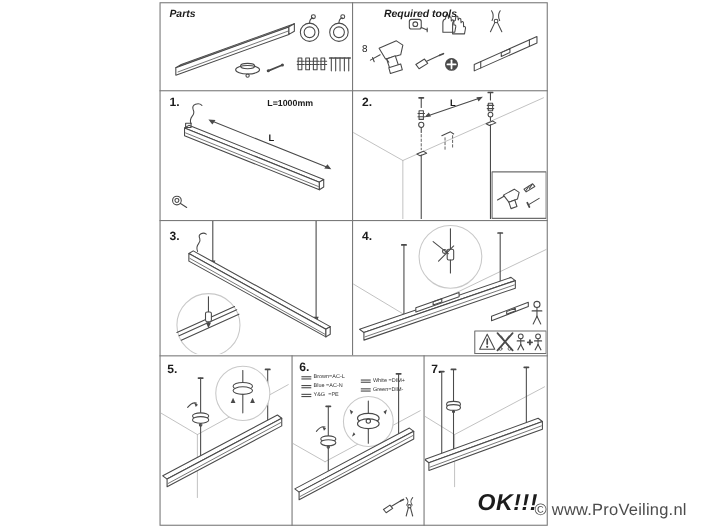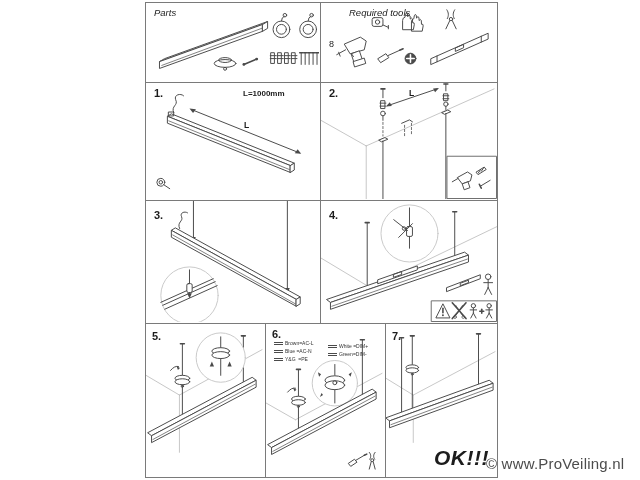--- a/index.html
+++ b/index.html
@@ -20,21 +20,21 @@
   .art .dark { fill:#4a4a4a; stroke:#4a4a4a; }
   .art .thin { stroke-width:0.7; }
   .art .thick { stroke-width:1.6; }
   .art .dash { stroke-dasharray:2.2,2; stroke-width:0.8; }
   .art .faint { stroke:#b8b8b8; stroke-width:0.8; }
   .art .circle-detail { stroke:#c9c9c9; fill:#ffffff; }
   .art .boxline { stroke:#6d6d6d; fill:none; }
 
   .lbl { position:absolute; color:#1c1c1c; }
   .step-num { font-size:11px; font-weight:bold; }
-  .panel-title { font-size:9.5px; font-weight:normal; font-style:italic; }
+  .panel-title { font-size:9.5px; font-weight:bold; font-style:italic; }
   .note { font-size:8px; font-weight:bold; }
   .dim { font-size:8.5px; font-weight:bold; }
   .small-num { font-size:9px; }
   .ok-text { font-size:21px; font-weight:900; font-style:italic; letter-spacing:0.5px; }
   .watermark { font-size:15px; color:#4c4c4c; letter-spacing:0.2px; }
 
   .legend-col { position:absolute; }
   .legend-row { display:flex; align-items:center; margin-bottom:2px; }
   .legend-sym { width:9px; height:3px; border-top:1px solid #4a4a4a; border-bottom:1px solid #4a4a4a; margin-right:2px; flex:0 0 auto; }
   .legend-label { font-size:5px; color:#333; white-space:pre; }

